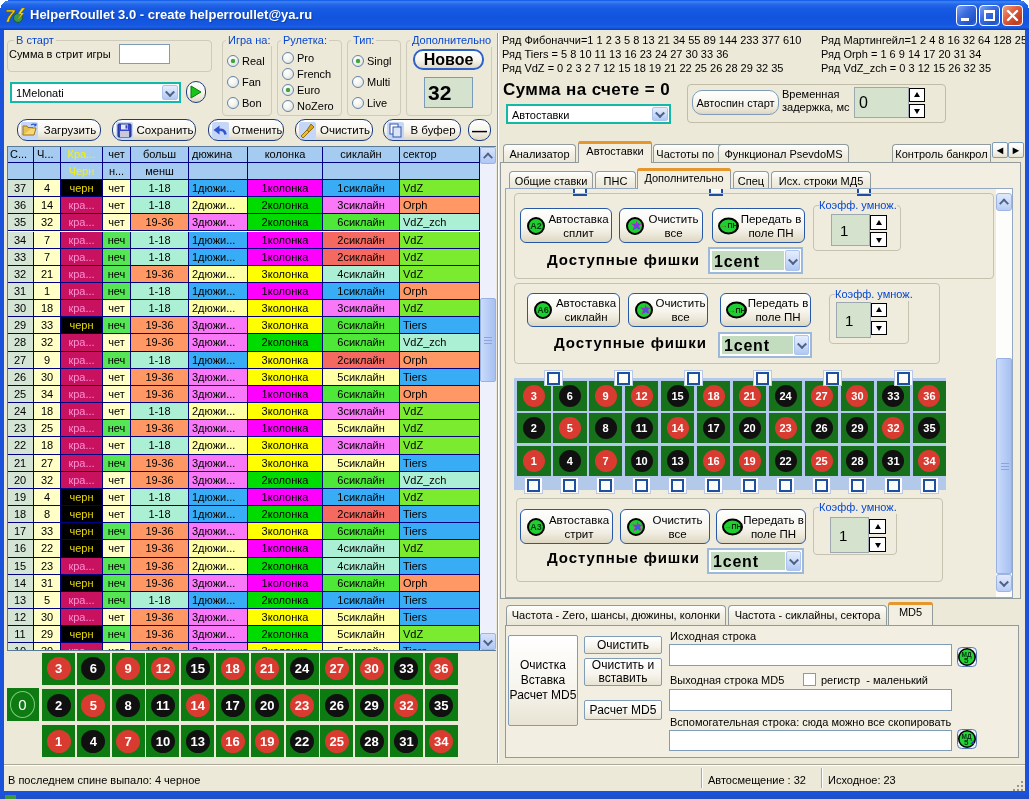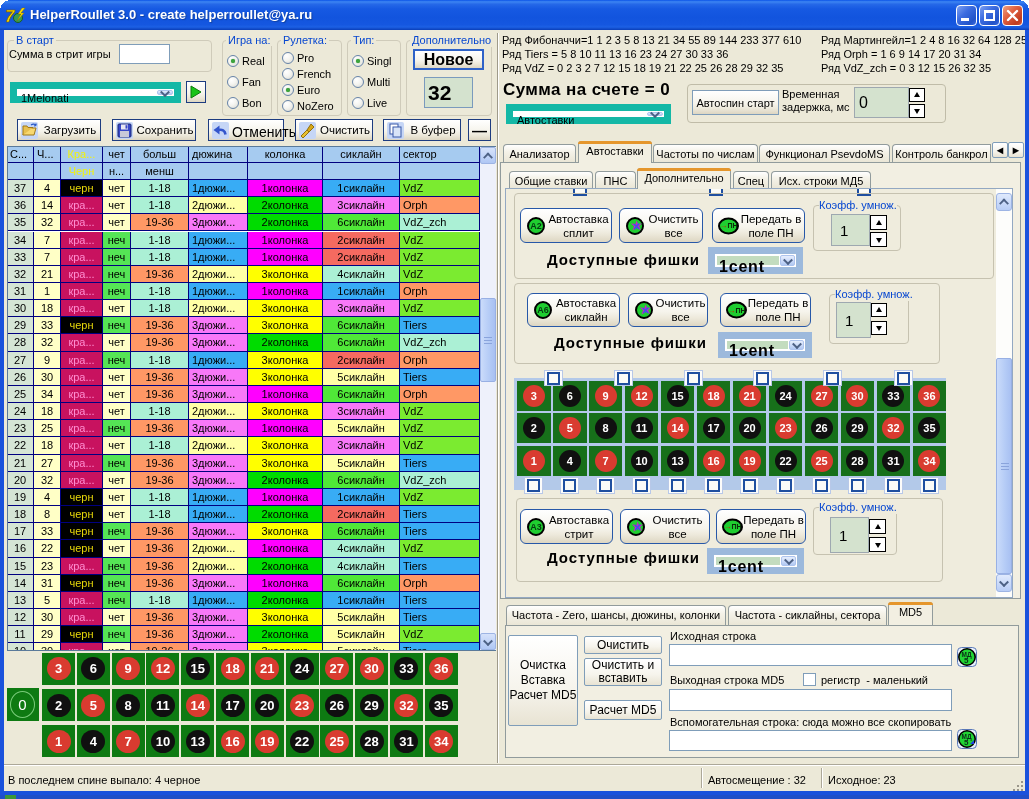--- a/index.html
+++ b/index.html
@@ -13,29 +13,29 @@
 .tbtn.close{background:linear-gradient(135deg,#F0A080 0%,#E06040 40%,#C03C20 80%,#D85838 100%);}
 .borderL{position:absolute;left:0;top:30px;width:4px;height:761px;background:#1A52DC;z-index:40;}
 .borderR{position:absolute;left:1025px;top:30px;width:4px;height:761px;background:#1A52DC;z-index:40;}
 .borderB{position:absolute;left:0;top:791px;width:1029px;height:8px;background:#1A52DC;z-index:40;}
 .gb{position:absolute;border:1px solid #CFCBBA;border-radius:4px;}
 .gbl{position:absolute;color:#0646D0;font-size:11px;line-height:12px;background:#ECE9D8;padding:0 2px;white-space:nowrap;}
 .lbl{position:absolute;font-size:11px;line-height:13px;color:#000;white-space:nowrap;}
 .blbl{position:absolute;font-size:11px;line-height:13px;color:#0646D0;white-space:nowrap;}
 .field{position:absolute;background:#fff;border:1px solid #7F9DB9;}
 .btn{position:absolute;background:linear-gradient(180deg,#FFFFFF 0%,#F6F4EC 55%,#EDE9DB 75%,#DDD6C2 100%);
- border:1px solid #1D3C80;border-radius:0;font-size:12px;color:#000;
+ border:1px solid #1D3C80;border-radius:10px;font-size:12px;color:#000;
  display:flex;align-items:center;justify-content:center;text-align:center;}
 .btn2{position:absolute;background:linear-gradient(180deg,#FFFFFF 0%,#F6F4EC 60%,#E8E3D3 100%);
  border:1px solid #7F9DB9;border-radius:2px;font-size:11px;color:#000;
  display:flex;align-items:center;justify-content:center;text-align:center;line-height:12px;}
 .radio{position:absolute;width:12px;height:12px;border-radius:50%;
  background:radial-gradient(circle at 35% 30%,#FFFFFF 0%,#F4F4F0 45%,#D8D8D0 100%);border:1px solid #6683A8;}
 .radio.on::after{content:"";position:absolute;left:3px;top:3px;width:4px;height:4px;border-radius:50%;background:#3DA43D;box-shadow:0 0 1px #2A8A2A;}
-.combo{position:absolute;background:#fff;border:7px solid #14b8a6;}
+.combo{position:absolute;background:#fff;border:2px solid #14b8a6;}
 .combo .t{position:absolute;left:4px;top:2px;font-size:11px;line-height:15px;white-space:nowrap;}
 .cbtn{position:absolute;right:1px;top:1px;bottom:1px;width:16px;border-radius:2px;
  background:linear-gradient(180deg,#E6EEFD 0%,#CDDCF9 50%,#B0C8F2 100%);border:1px solid #AEC4EE;}
 .chev{position:absolute;left:50%;top:50%;width:7px;height:7px;transform:translate(-50%,-62%);}
 .chev::after{content:"";position:absolute;left:0;top:0;width:5px;height:5px;border-right:2px solid #4D6185;border-bottom:2px solid #4D6185;transform:rotate(45deg);}
 .spinu{position:absolute;background:#fff;border:1px solid #000;}
 .spinu::after{content:"";position:absolute;left:50%;top:50%;transform:translate(-50%,-60%);
  border-left:3.5px solid transparent;border-right:3.5px solid transparent;border-bottom:5px solid #000;}
 .spind{position:absolute;background:#fff;border:1px solid #000;}
 .spind::after{content:"";position:absolute;left:50%;top:50%;transform:translate(-50%,-40%);
@@ -144,21 +144,21 @@
           <rect x="9.5" y="3.2" width="2" height="3.4" fill="#3848C8"></rect>
           <rect x="4" y="9" width="9" height="6" fill="#C8C8D8"></rect>
         </svg></div>
 <div style="position:absolute;left:23px;top:4px;right:1px;font-size:11.5px;white-space:nowrap;">Сохранить</div>
     </div>
     <div class="btn" style="left:208px;top:119px;width:76px;height:22px;">
 <div style="position:absolute;left:3px;top:2px;width:17px;height:17px;background:#C6D6F6;border-radius:2px;"><svg width="17" height="17" viewBox="0 0 17 17">
           <path d="M1.5 8 L7.5 3.5 L7.5 12.5 Z" fill="#3355CC"></path>
           <path d="M6.5 8 C10 7.2 13 8.5 13.5 12.5" fill="none" stroke="#3355CC" stroke-width="2.6"></path>
         </svg></div>
-<div style="position:absolute;left:23px;top:4px;right:1px;font-size:14px;white-space:nowrap;">Отменить</div>
+<div style="position:absolute;left:23px;top:4px;right:1px;font-size:11px;white-space:nowrap;">Отменить</div>
     </div>
     <div class="btn" style="left:295px;top:119px;width:78px;height:22px;">
 <div style="position:absolute;left:3px;top:2px;width:17px;height:17px;background:#C6D6F6;border-radius:2px;"><svg width="17" height="17" viewBox="0 0 17 17">
           <path d="M2 14 L8 8 L10 10 L4 16 Z" fill="#E8C030" stroke="#907010"></path>
           <path d="M8 8 L12 2 L15 5 L10 10 Z" fill="#D8A818" stroke="#907010"></path>
         </svg></div>
 <div style="position:absolute;left:23px;top:4px;right:1px;font-size:11.5px;white-space:nowrap;">Очистить</div>
     </div>
     <div class="btn" style="left:383px;top:119px;width:78px;height:22px;">
 <div style="position:absolute;left:3px;top:2px;width:17px;height:17px;background:#C6D6F6;border-radius:2px;"><svg width="17" height="17" viewBox="0 0 17 17">
@@ -544,21 +544,21 @@
 <div class="lbl" style="left:782px;top:88px;">Временная</div>
 <div class="lbl" style="left:782px;top:101px;">задержка, мс</div>
 <div class="gfield" style="left:854px;top:87px;width:55px;height:31px;font-size:16px;display:flex;align-items:center;padding-left:4px;">0</div>
 <div class="spinu" style="left:909px;top:88px;width:16px;height:14px;"></div>
 <div class="spind" style="left:909px;top:104px;width:16px;height:14px;"></div>
 
 <div class="a" style="left:500px;top:162px;width:521px;height:437px;background:#F2EFE2;border:1px solid #919B9C;"></div>
 <div class="tab" style="left:503px;top:144px;width:73px;height:18px;">Анализатор</div>
 <div class="tab sel" style="left:578px;top:141px;width:74px;height:22px;background:#F2EFE2;border-bottom:none;">Автоставки</div>
 <div class="tab" style="left:653px;top:144px;width:105px;height:18px;">Частоты по числам</div>
-<div class="tab" style="left:759px;top:144px;width:131px;height:18px;">Функционал PsevdoMS</div>
+<div class="tab" style="left:718px;top:144px;width:131px;height:18px;">Функционал PsevdoMS</div>
 <div class="tab" style="left:892px;top:144px;width:99px;height:18px;border-radius:4px 0 0 0;">Контроль банкрол</div>
 <div class="btn2" style="left:992px;top:142px;width:16px;height:16px;">◄</div>
 <div class="btn2" style="left:1008px;top:142px;width:16px;height:16px;">►</div>
 
 <div class="tab" style="left:509px;top:171px;width:84px;height:17px;">Общие ставки</div>
 <div class="tab" style="left:595px;top:171px;width:41px;height:17px;">ПНС</div>
 <div class="tab sel" style="left:637px;top:168px;width:94px;height:21px;background:#F2EFE2;">Дополнительно</div>
 <div class="tab" style="left:733px;top:171px;width:36px;height:17px;">Спец</div>
 <div class="tab" style="left:771px;top:171px;width:100px;height:17px;">Исх. строки МД5</div>
 <div class="a" style="left:505px;top:188px;width:508px;height:410px;background:#EFECDD;border:1px solid #93A8C2;overflow:hidden;">

